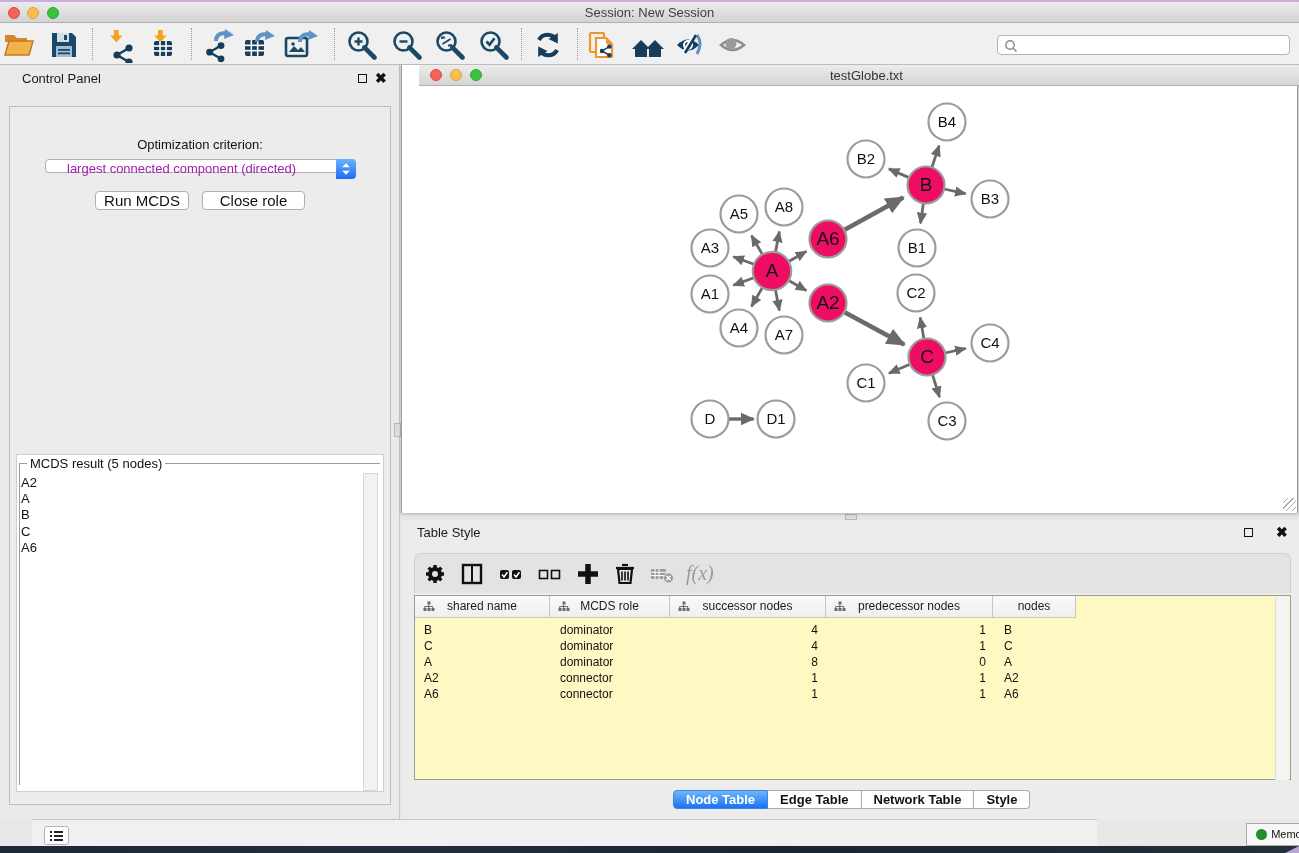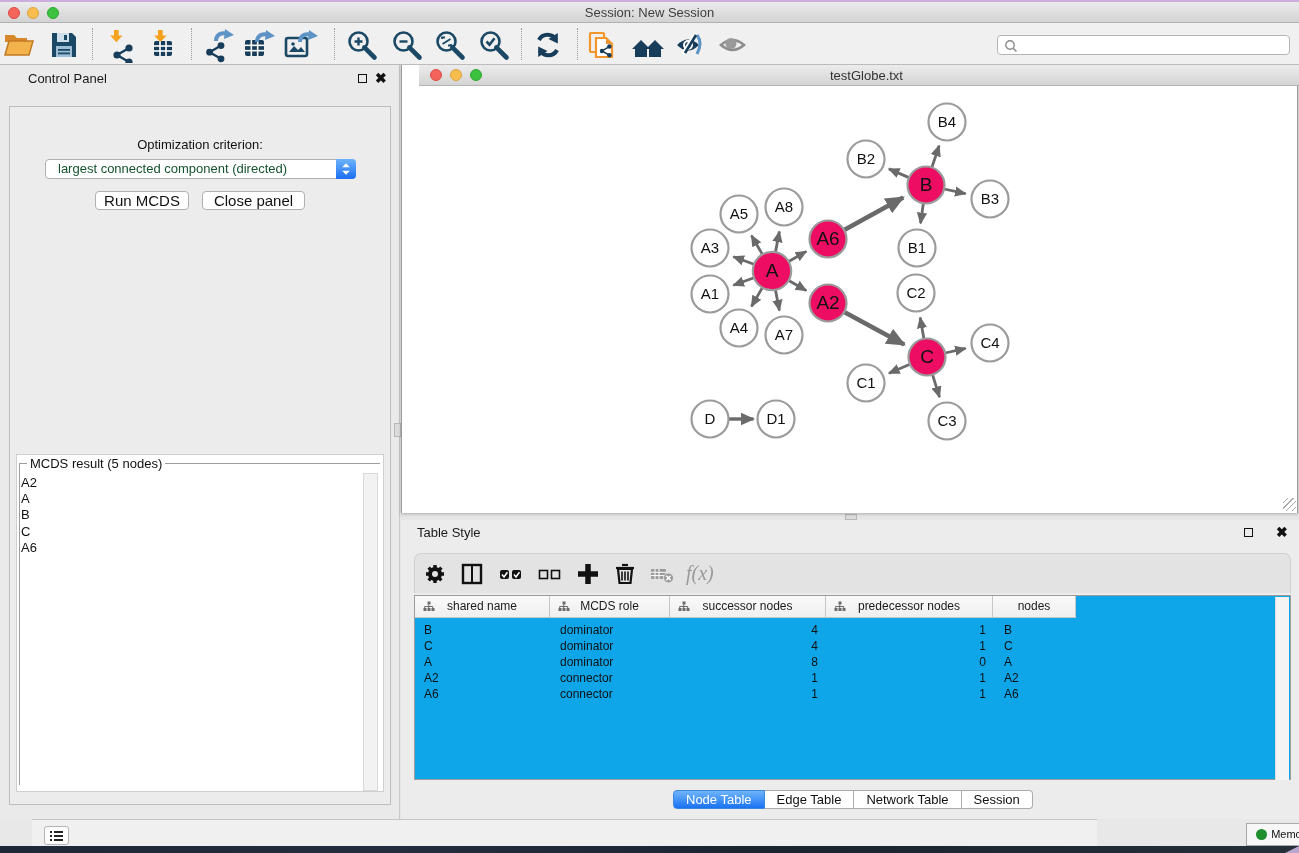--- a/index.html
+++ b/index.html
@@ -22,35 +22,35 @@
 .tbi { position:absolute; top:4px; }
 .tbsep { position:absolute; top:5px; height:32px; width:0;
   border-left:1px dotted #9a9a9a; }
 #searchbox { position:absolute; left:997px; top:12px; width:293px; height:20px;
   background:#fff; border:1px solid #b5b5b5; border-radius:4px; }
 
 #work { position:absolute; left:0; top:64px; width:1299px; height:755px; background:#e6e6e6; }
 
 #cp { position:absolute; left:0; top:0; width:400px; height:755px; background:#eaeaea;
   border-right:1px solid #c8c8c8; }
-#cp .ptitle { position:absolute; left:28px; top:7px; font-size:13px; color:#1a1a1a; }
+#cp .ptitle { position:absolute; left:22px; top:7px; font-size:13px; color:#1a1a1a; }
 .wicons { position:absolute; font-size:12px; color:#111; }
 .sqico { display:inline-block; width:9px; height:9px; border:1.5px solid #111; }
 .tabs { position:absolute; display:flex; z-index:5; }
 .tab { height:19px; line-height:18px; font-size:13px; color:#111; background:#fff;
   border:1px solid #ababab; border-left:none; padding:0 14px; text-align:center; }
 .tab:first-child { border-left:1px solid #ababab; border-radius:4px 0 0 4px; }
 .tab:last-child { border-radius:0 4px 4px 0; }
 .tab.active { background:linear-gradient(#6fb5fb,#1a72f3); color:#fff; border-color:#3a87e0; }
 #cp-inner { position:absolute; left:9px; top:42px; width:382px; height:699px;
   background:#ececec; border:1px solid #bdbdbd; }
 #opt-label { position:absolute; left:0; width:100%; top:30px; text-align:center; font-size:13px; color:#111; }
-#dropdown { position:absolute; left:35px; top:52px; width:311px; height:20px; background:#fff;
-  border:1px solid #b0b0b0; border-radius:4px; font-size:13px; color:#14532d;
-  line-height:18px; padding-left:12px; }
+#dropdown { position:absolute; left:35px; top:52px; width:311px; height:14px; background:#fff;
+  border:1px solid #b0b0b0; border-radius:4px; font-size:13px; color:#a21caf;
+  line-height:18px; padding-left:21px; }
 #dropdown .stepper { position:absolute; right:-1px; top:-1px; width:20px; height:20px;
   background:linear-gradient(#6cb3fb,#1a6ef3); border-radius:0 4px 4px 0; }
 .btn { position:absolute; height:19px; background:#fff; border:1px solid #b0b0b0;
   border-radius:4px; font-size:15px; color:#111; text-align:center; line-height:17px; }
 #resultbox { position:absolute; left:6px; top:347px; width:368px; height:338px; background:#fff;
   border:1px solid #cfcfcf; }
 #groupbox { position:absolute; left:2px; top:8px; width:361px; height:322px;
   border:1px solid #9d9d9d; border-bottom:none; border-right:none;
   border-top:1px solid #9d9d9d; }
 #grouplabel { position:absolute; left:7px; top:-8px; background:#fff; padding:0 3px;
@@ -66,30 +66,30 @@
 #nettitle .title { position:absolute; left:0; right:0; top:3px; text-align:center; font-size:13px; color:#333; }
 #netcontent { position:absolute; left:0; top:22px; width:895px; height:426px; background:#fff; }
 #resize-grip { position:absolute; right:1px; bottom:1px; width:13px; height:13px;
   background:repeating-linear-gradient(135deg, transparent 0 3px, #aaa 3px 4px); }
 
 #tp { position:absolute; left:401px; top:456px; width:898px; height:299px; background:#ececec; }
 #tp .ptitle { position:absolute; left:16px; top:5px; font-size:13px; color:#1a1a1a; }
 #tp-toolbar { position:absolute; left:13px; top:33px; width:877px; height:40px;
   background:#e3e3e3; border:1px solid #d0d0d0; border-radius:7px 7px 0 0; border-bottom:none; }
 #tp-table { position:absolute; left:13px; top:75px; width:877px; height:185px;
-  background:#0ea5e9; border:1px solid #9c9c9c; }
+  background:#fef9c3; border:1px solid #9c9c9c; }
 #tp-header { position:absolute; left:0; top:0; height:22px; display:flex;
   font-size:12px; color:#1a1a1a; }
 .hcell { background:linear-gradient(#fafafa,#efefef); border-right:1px solid #c6c6c6;
   border-bottom:1px solid #c6c6c6; position:relative; text-align:center; line-height:21px; }
 .hico { position:absolute; left:8px; top:5px; }
 .trow { position:absolute; font-size:12px; color:#111; height:16px; line-height:16px; }
 #tp-scroll { position:absolute; right:1px; top:1px; width:14px; height:183px;
   background:#f4f4f4; border-left:1px solid #ddd; }
-#tp-tabs { position:absolute; left:272px; top:270px; display:flex; }
+#tp-tabs { position:absolute; left:272px; top:270px; display:flex;font-weight:bold; }
 
 #statusbar { position:absolute; left:0; top:819px; width:1065px; height:27px;
   background:#f0f0f0; border-top:1px solid #c6c6c6;margin-left:32px; }
 #listbtn { position:absolute; left:12px; top:6px; width:25px; height:19px;
   background:#fdfdfd; border:1px solid #b4b4b4; border-radius:3px; }
 #membtn { position:absolute; left:1214px; top:3px; width:75px; height:23px;
   background:#f7f7f7; border:1px solid #a9a9a9; font-size:11px; color:#111;
   line-height:21px; text-align:center; }
 #memdot { display:inline-block; width:11px; height:11px; border-radius:50%;
   background:#1e8f2c; vertical-align:-2px; margin-right:4px; }
@@ -249,21 +249,21 @@
     <div id="cp-inner">
       <div id="opt-label">Optimization criterion:</div>
       <div id="dropdown">largest connected component (directed)
         <div class="stepper">
           <svg class="ico" width="20" height="20" viewBox="0 0 20 20">
               <path d="M6.2 8.2 L10 4.2 L13.8 8.2 Z M6.2 11.8 L10 15.8 L13.8 11.8 Z" fill="#fff"></path>
             </svg>
         </div>
       </div>
       <div class="btn" style="left:85px; top:84px; width:94px;">Run MCDS</div>
-      <div class="btn" style="left:192px; top:84px; width:103px;">Close panel</div>
+      <div class="btn" style="left:192px; top:84px; width:103px;">Close role</div>
       <div id="resultbox">
         <div id="groupbox">
             <div id="grouplabel">MCDS result (5 nodes)</div>
           </div>
         <div id="resultlist">A2<br>A<br>B<br>C<br>A6</div>
         <div id="resscroll"></div>
       </div>
     </div>
   </div>
   <div style="position:absolute; left:394px; top:359px; width:7px; height:14px; background:#dcdcdc; border:1px solid #b8b8b8;"></div>
@@ -472,21 +472,21 @@
         <div class="trow" style="left:145px; top:90px; width:120px;">connector</div>
         <div class="trow" style="left:255px; top:90px; width:148px; text-align:right;">1</div>
         <div class="trow" style="left:420px; top:90px; width:151px; text-align:right;">1</div>
         <div class="trow" style="left:589px; top:90px; width:80px;">A6</div>
       <div id="tp-scroll"></div>
     </div>
     <div id="tp-tabs">
       <div class="tab active" style="padding:0 12px;">Node Table</div>
       <div class="tab" style="padding:0 12px;">Edge Table</div>
       <div class="tab" style="padding:0 12px;">Network Table</div>
-      <div class="tab" style="padding:0 12px;">Session</div>
+      <div class="tab" style="padding:0 12px;">Style</div>
     </div>
   </div>
 </div>
 <div id="statusbar">
   <div id="listbtn">
     <svg class="ico" width="23" height="17" viewBox="0 0 23 17">
       <g fill="#222">
           <rect x="5" y="4" width="2" height="2"></rect>
           <rect x="9" y="4" width="9" height="2"></rect>
       <rect x="5" y="8" width="2" height="2"></rect>

